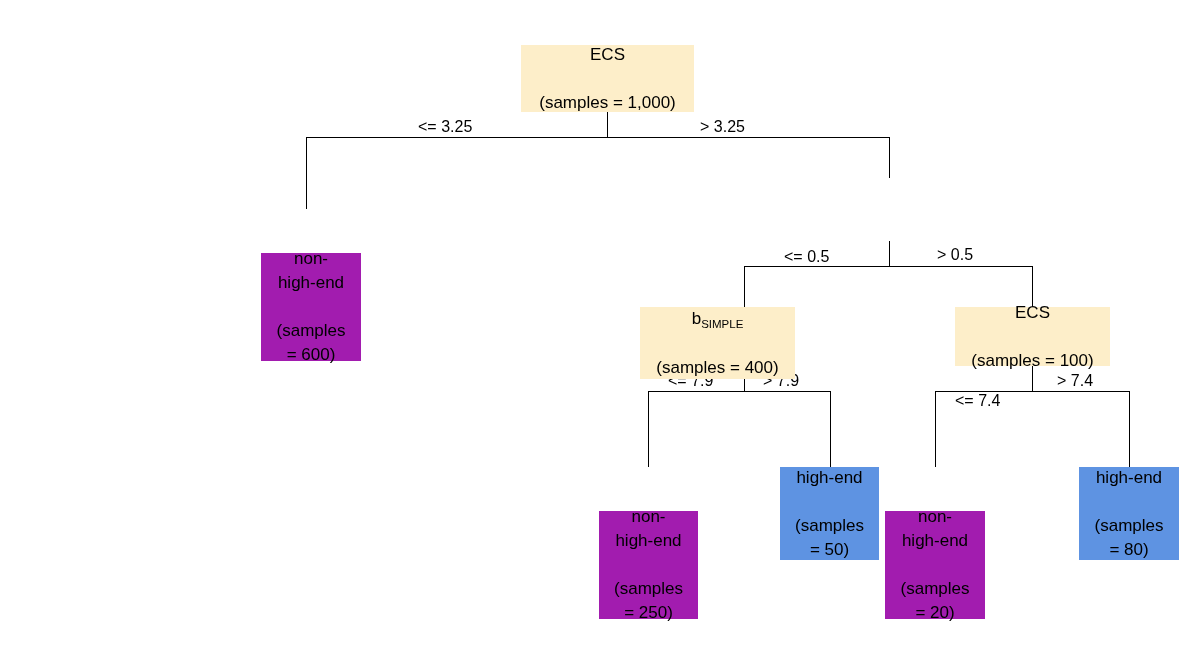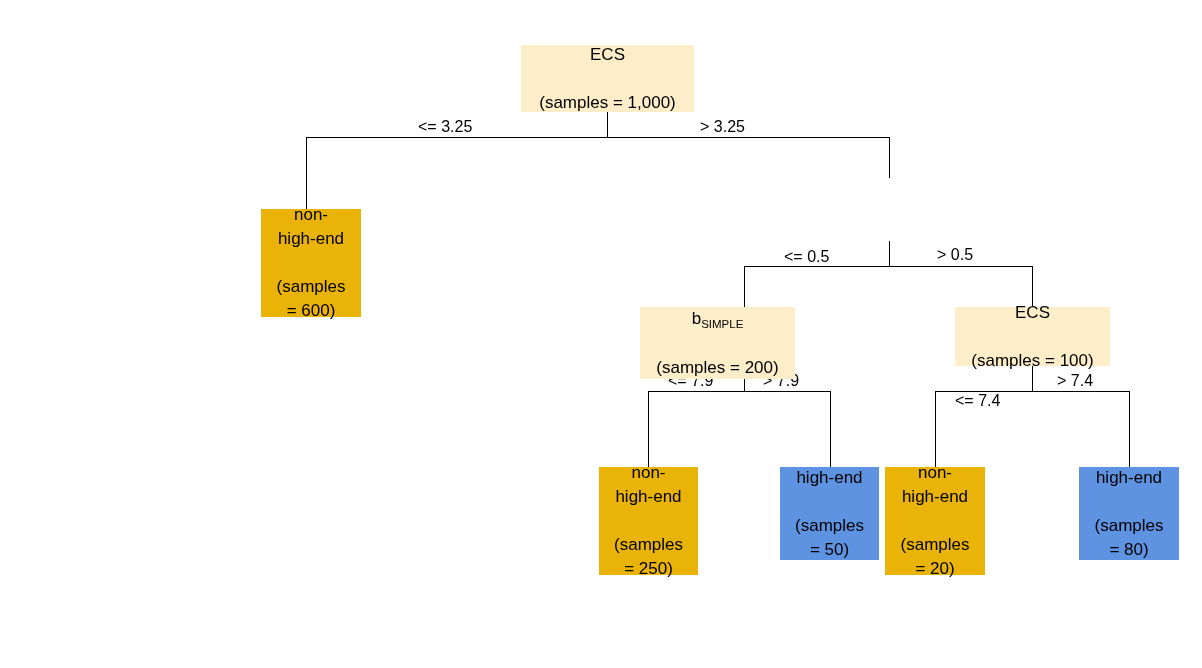--- a/index.html
+++ b/index.html
@@ -33,21 +33,22 @@
   }
   .node .label {
     display: block;
     width: 100%;
     padding: 0 4px;
   }
   .node-internal {
     background: #fdeec9;
   }
   .leaf-low {
-    background: #eab308;
+    background: #a21caf;
+    margin-top: 44px;
   }
   .leaf-high {
     background: #5e93e2;
   }
   .edge {
     position: absolute;
     background: #000000;
   }
   .edge-h { height: 1px; }
   .edge-v { width: 1px; }
@@ -135,21 +136,21 @@
 high-end</span>
       <span class="nodesub">(samples
 = 600)</span>
     </span>
   </div>
 
 
   <div class="node node-internal" style="left:640px; top:307px; width:155px; height:72px;">
     <span class="label">
       <span class="nodetitle"><span>b</span><span class="sub-small">SIMPLE</span></span>
-      <span class="nodesub">(samples = 200)</span>
+      <span class="nodesub">(samples = 400)</span>
     </span>
   </div>
 
   <div class="node node-internal" style="left:955px; top:307px; width:155px; height:59px;">
     <span class="label">
       <span class="nodetitle">ECS</span>
       <span class="nodesub">(samples = 100)</span>
     </span>
   </div>
 

